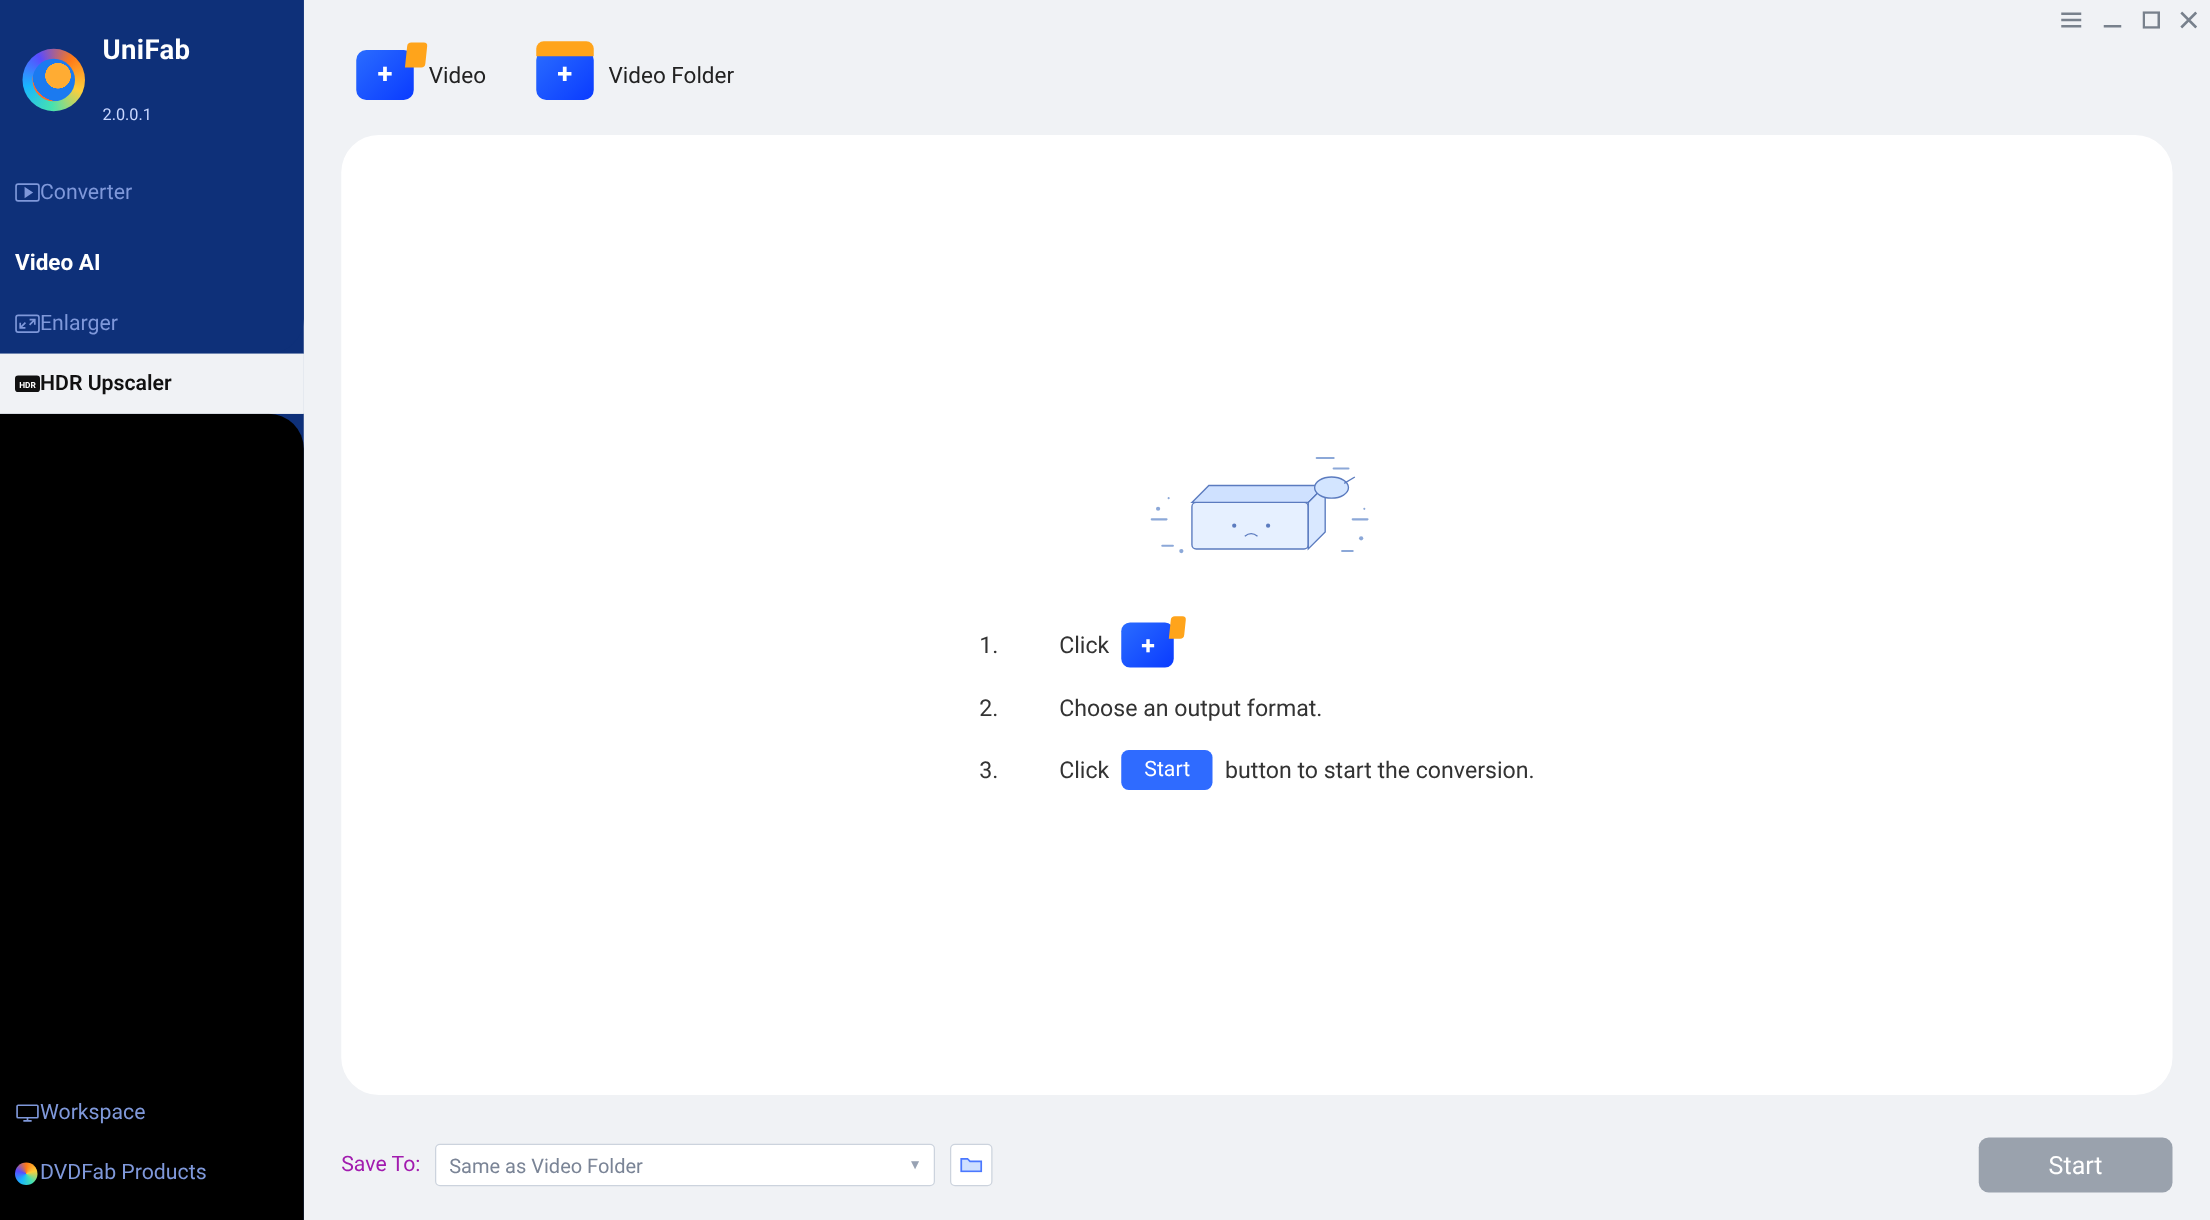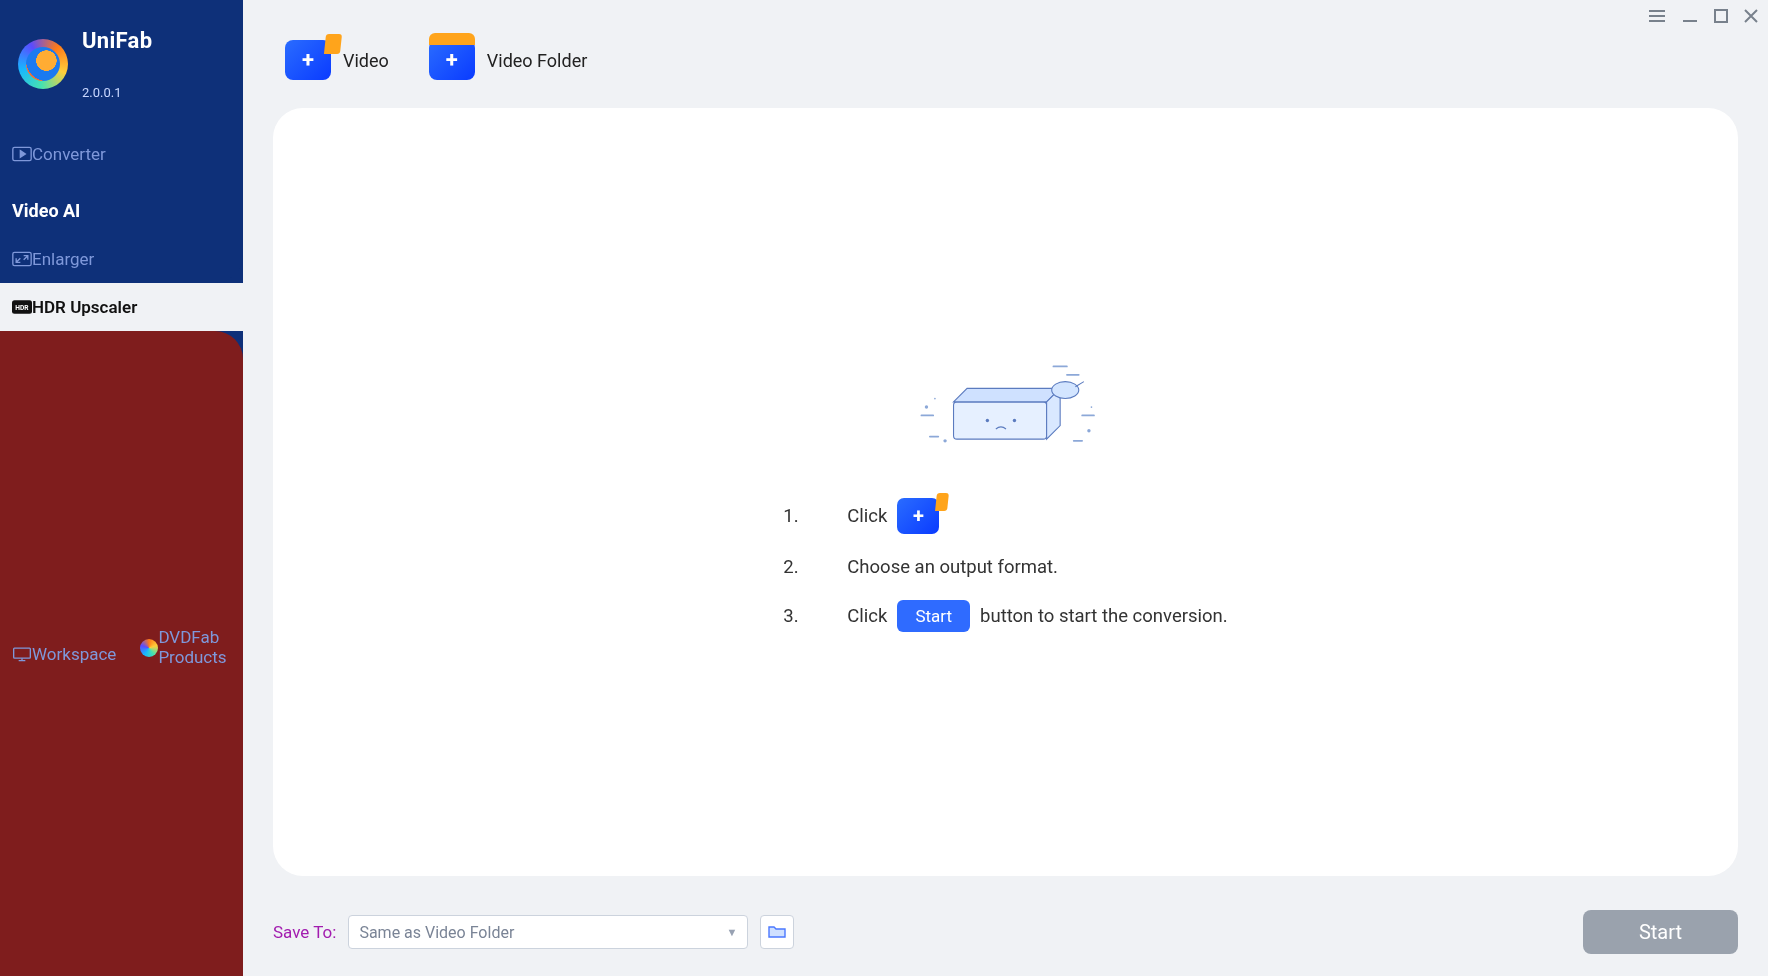--- a/index.html
+++ b/index.html
@@ -55,21 +55,21 @@
 .nav-item.active {
   background: #f0f2f5;
   color: #111;
   font-weight: 600;
 }
 .nav-icon {
   width: 20px; height: 16px; display: inline-flex;
 }
 .sidebar-spacer { flex: 1; }
 .sidebar-curved-top { border-bottom-right-radius: 28px; background:#0e3079; }
-.sidebar-curved-bottom { border-top-right-radius: 28px; background:#7f1d1d; flex:1; display:flex; flex-direction:row; }
+.sidebar-curved-bottom { border-top-right-radius: 28px; background:#000000; flex:1; display:flex; flex-direction:column; }
 .sidebar-active-wrap { background:#f0f2f5; }
 .sidebar-active-wrap .nav-item.active { background:#f0f2f5; }
 
 .dvdfab-icon {
   width:18px; height:18px; border-radius:50%;
   background: conic-gradient(#ff7a18, #ffce3a, #46e2b0, #18b6ff, #5a4bff, #ff7a18);
 }
 
 
 .main {

